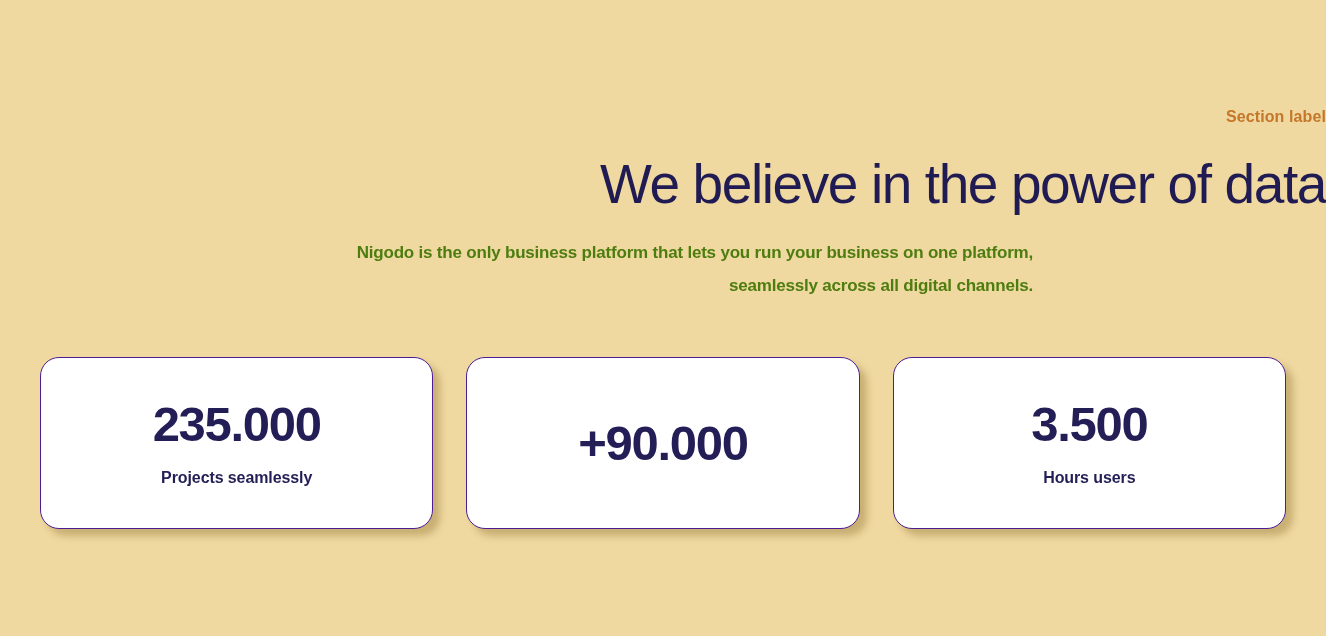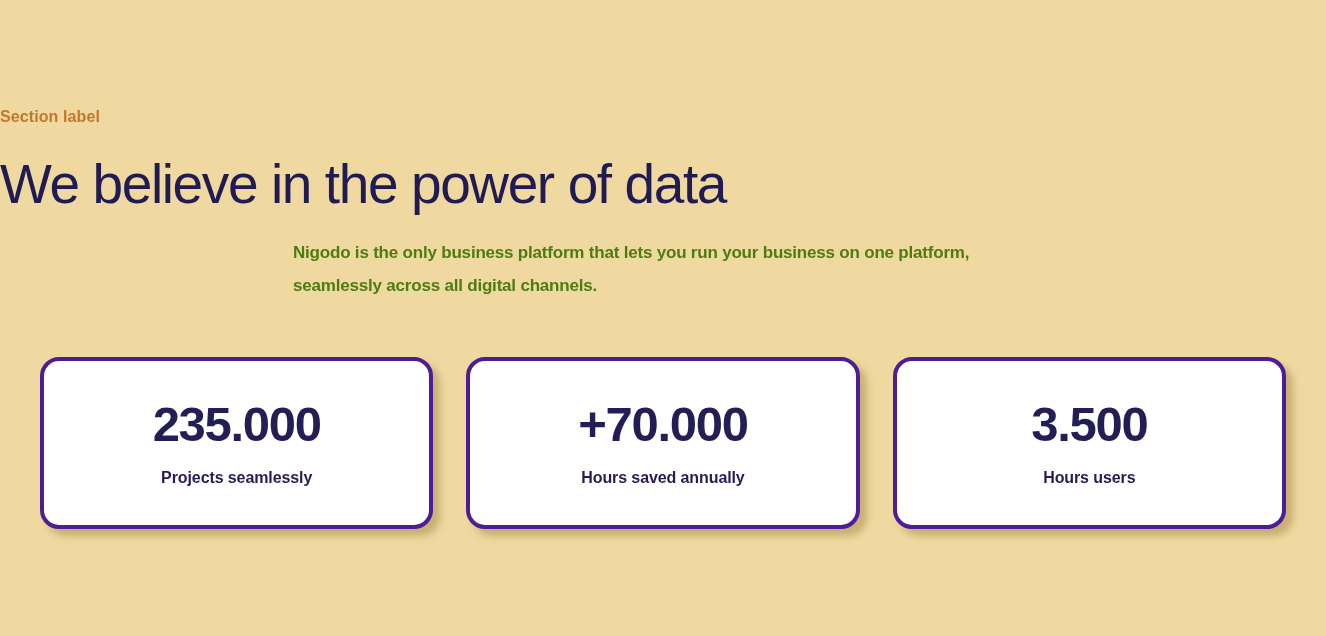--- a/index.html
+++ b/index.html
@@ -21,21 +21,21 @@
     height: 636px;
     position: relative;
     display: flex;
     flex-direction: column;
     align-items: center;
   }
 
   
   .section-header {
     width: 100%;
-    text-align: left;
+    text-align: right;
     padding-top: 106px;
   }
 
   .section-label {
     font-size: 16px;
     font-weight: 700;
     letter-spacing: 0.1px;
     color: #c4772a;
     line-height: 22px;
   }
@@ -66,21 +66,21 @@
     left: 40px;
     width: 1246px;
     display: flex;
     gap: 33px;
   }
 
   .stat-card {
     flex: 1 1 0;
     height: 172px;
     background: #ffffff;
-    border: 4px solid #4c1d95;
+    border: 1px solid #4c1d95;
     border-radius: 19px;
     box-shadow: 7px 7px 7px rgba(154, 124, 61, 0.45);
     display: flex;
     flex-direction: column;
     align-items: center;
     justify-content: center;
   }
 
   .stat-value {
     font-size: 49px;
@@ -114,22 +114,21 @@
 
   <div class="stats-row">
 
     <div class="stat-card">
       <div class="stat-value">235.000</div>
       <div class="stat-label">Projects seamlessly</div>
     </div>
 
 
     <div class="stat-card">
-      <div class="stat-value">+70.000</div>
-      <div class="stat-label">Hours saved annually</div>
+      <div class="stat-value">+90.000</div>
     </div>
 
     <div class="stat-card">
       <div class="stat-value">3.500</div>
       <div class="stat-label">Hours users</div>
     </div>
 
   </div>
 </section>
 

